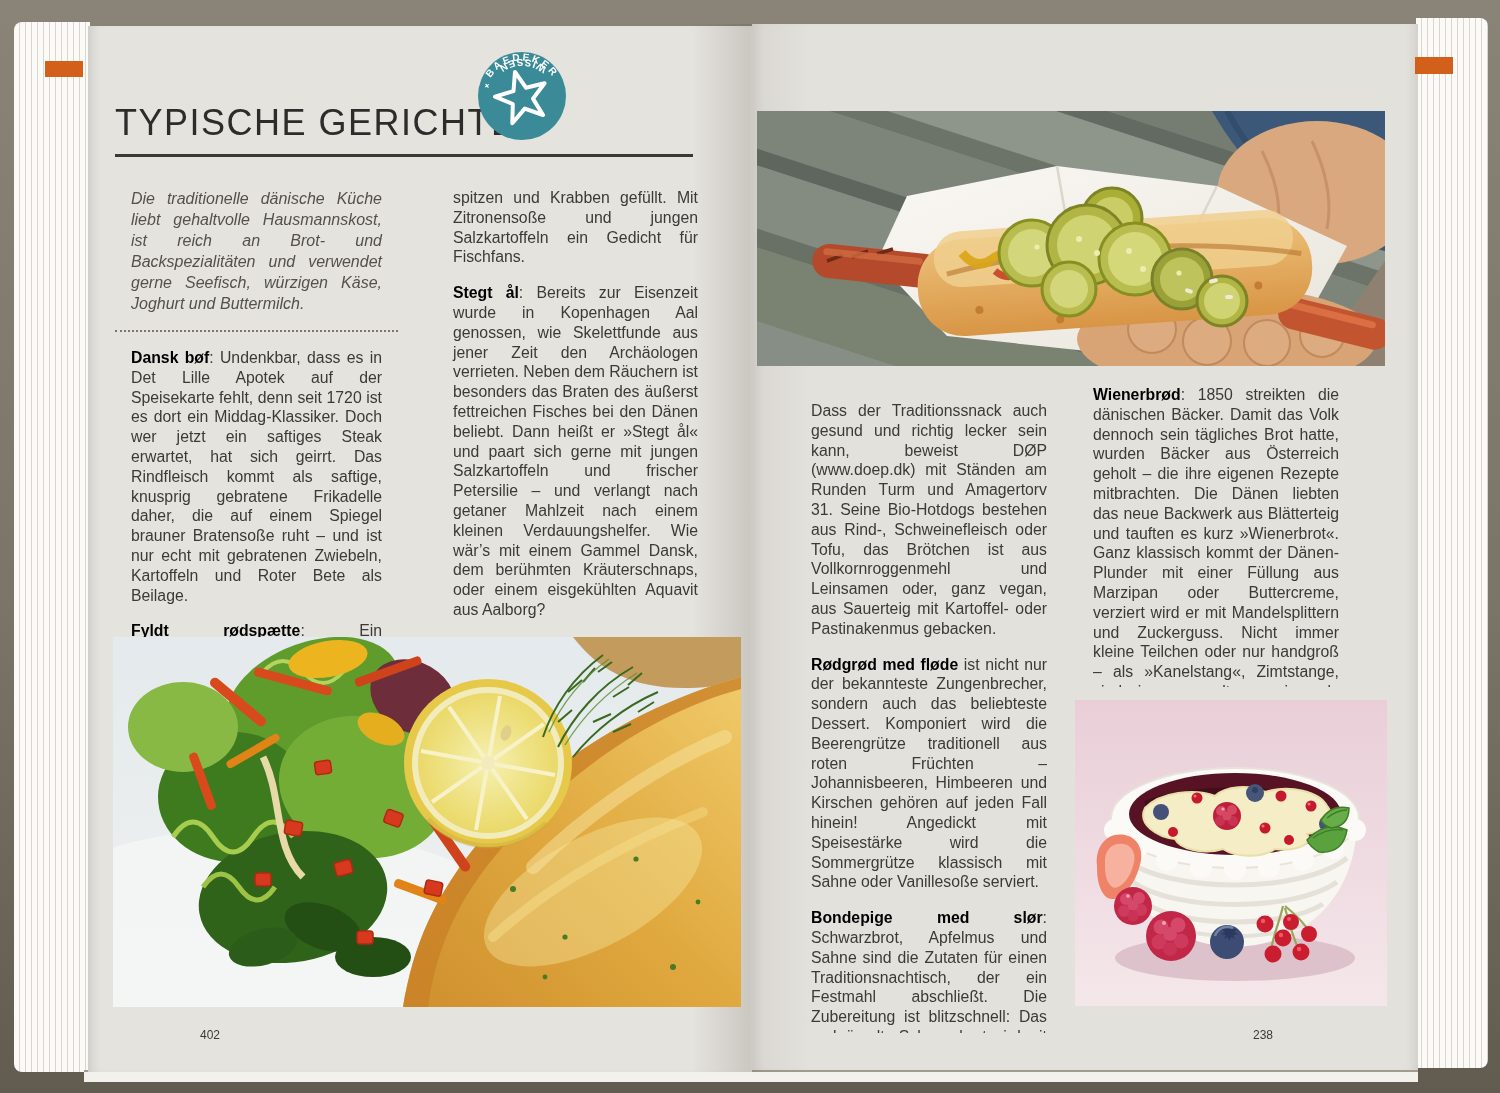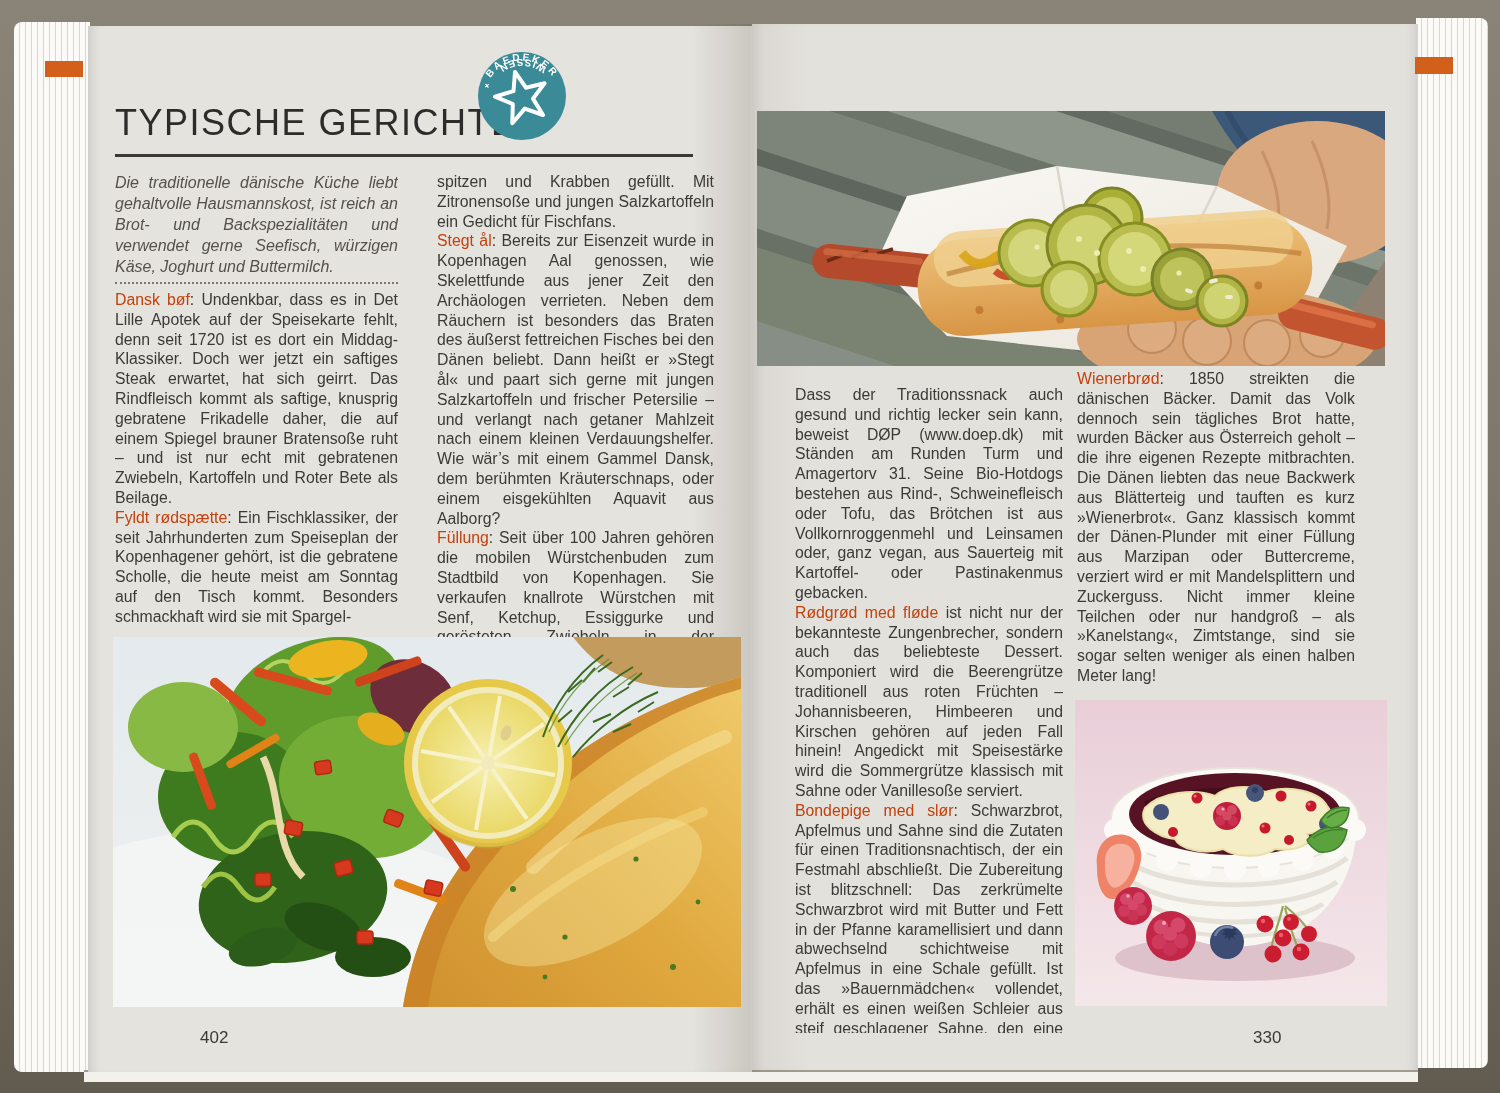--- a/index.html
+++ b/index.html
@@ -17,34 +17,34 @@
   .page-right{left:752px;top:24px;width:666px;height:1046px;background:#e3e1dc;box-shadow:inset -10px 0 14px -10px rgba(0,0,0,.15);}
   .gutter{position:absolute;left:692px;top:24px;width:120px;height:1048px;pointer-events:none;
     background:linear-gradient(90deg,rgba(70,60,50,0) 0%,rgba(70,60,50,.16) 48%,rgba(70,60,50,.05) 60%,rgba(70,60,50,0) 100%);}
   .tab{position:absolute;background:#d2601a;}
   .tab-left{left:45px;top:61px;width:38px;height:16px;}
   .tab-right{left:1415px;top:57px;width:38px;height:17px;}
   .page-title{position:absolute;left:27px;top:76px;font-size:36px;font-weight:400;letter-spacing:1.5px;color:#2d2c2a;white-space:nowrap;}
   .badge{position:absolute;left:389px;top:25px;width:90px;height:90px;}
   .rule{position:absolute;left:27px;top:128px;width:578px;height:3px;background:#3a3936;}
   .col{position:absolute;}
-  .col p{margin:0;text-align:justify;font-size:15.8px;line-height:19.8px;color:#3b3a37;}
-  .col p .lead{font-weight:400;color:#c2410c;}
+  .col p{margin:16px;text-align:justify;font-size:15.8px;line-height:19.8px;color:#3b3a37;}
+  .col p .lead{font-weight:700;color:#000000;}
   .intro{font-style:italic;color:#54514c !important;font-size:16px !important;line-height:21px !important;}
   .dotted{height:0;border-top:2px dotted #7a766c;margin:5px 0 6px 0;}
   .col-l1{left:27px;top:146px;width:283px;height:470px;overflow:hidden;}
   .col-l2{left:349px;top:146px;width:277px;height:470px;overflow:hidden;}
   .col-r1{left:43px;top:361px;width:268px;height:648px;overflow:hidden;}
   .col-r2{left:325px;top:345px;width:278px;height:318px;overflow:hidden;}
   .photo{position:absolute;z-index:2;line-height:0;}
   .photo svg{display:block;}
   .photo-fish{left:25px;top:611px;width:628px;height:370px;}
   .photo-hotdog{left:5px;top:87px;width:628px;height:255px;}
   .photo-dessert{left:323px;top:676px;width:312px;height:306px;}
-  .pagenum{position:absolute;font-size:17px;color:#3b3a37;z-index:3;}
+  .pagenum{position:absolute;font-size:12px;color:#3b3a37;z-index:3;}
   .pn-left{left:112px;top:1002px;}
   .pn-right{left:501px;top:1004px;}
   .badge text{font-weight:bold;fill:#ffffff;}
 </style>
 </head>
 <body>
 
 <div class="fan fan-left"></div>
 <div class="fan fan-right"></div>
 <div class="bottom-edge"></div>
@@ -396,18 +396,18 @@
             <circle cx="188" cy="221" r="2.2"></circle>
               <circle cx="206" cy="235" r="2.2"></circle>
               <circle cx="224" cy="249" r="2.2"></circle>
             <circle cx="214" cy="219" r="2"></circle>
           </g>
         </g>
       </g>
     </svg>
   </div>
 
-  <div class="pagenum pn-right">330</div>
+  <div class="pagenum pn-right">238</div>
 </div>
 
 <div class="gutter"></div>
 <div class="tab tab-left"></div>
 <div class="tab tab-right"></div>
 
 </body></html>

